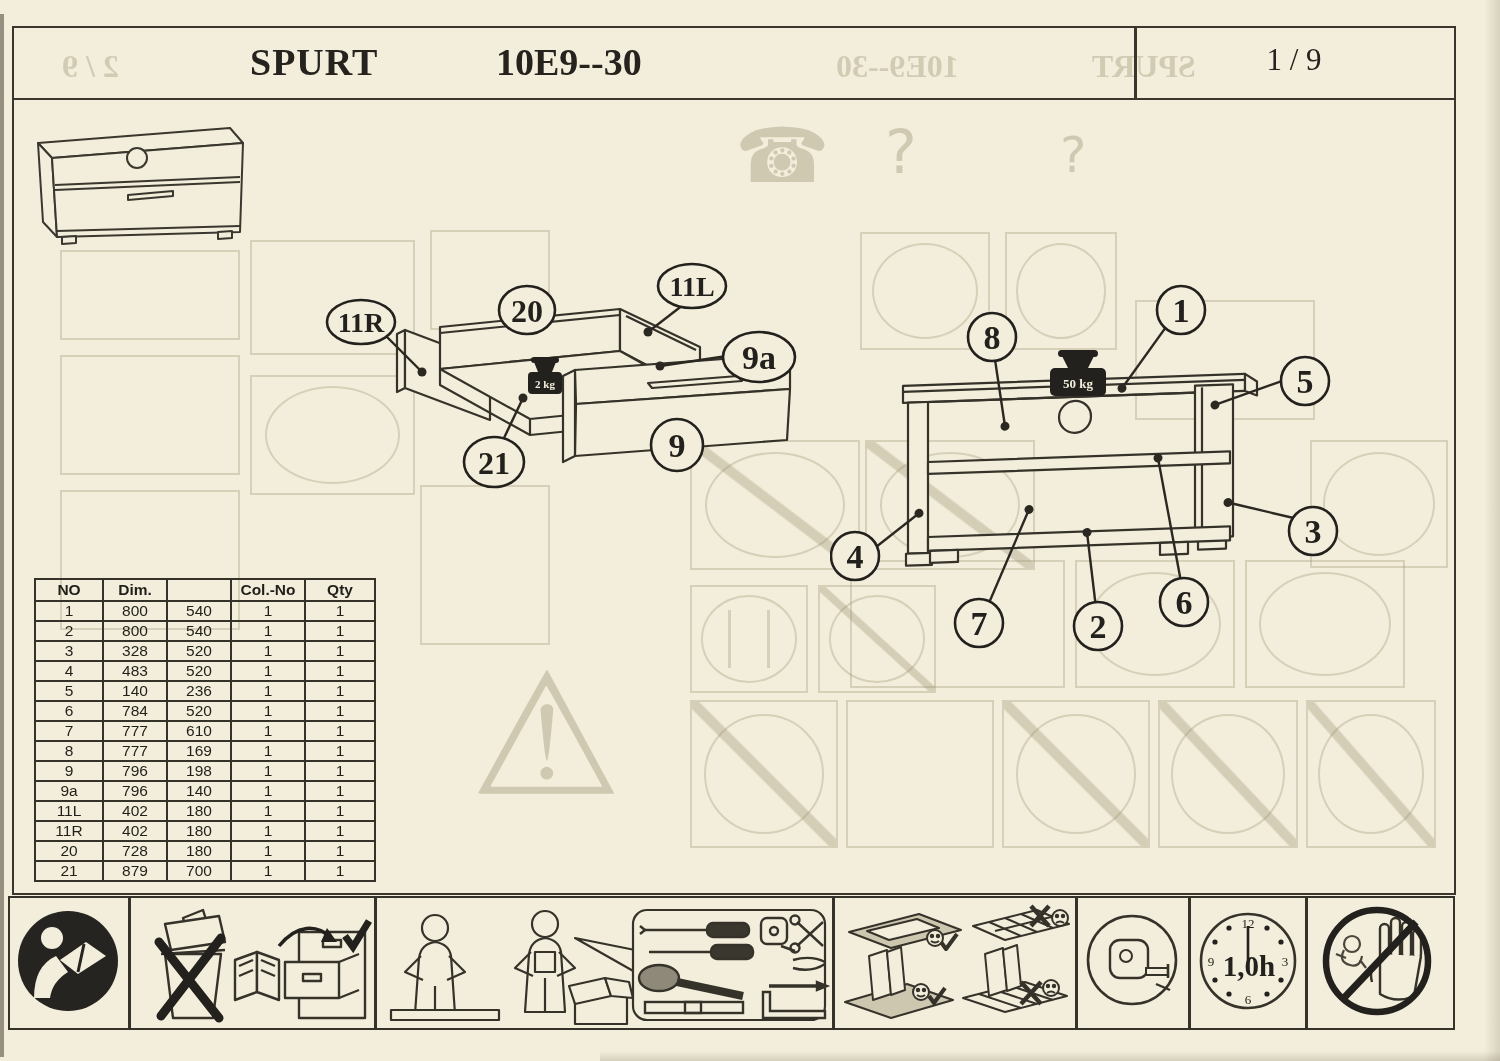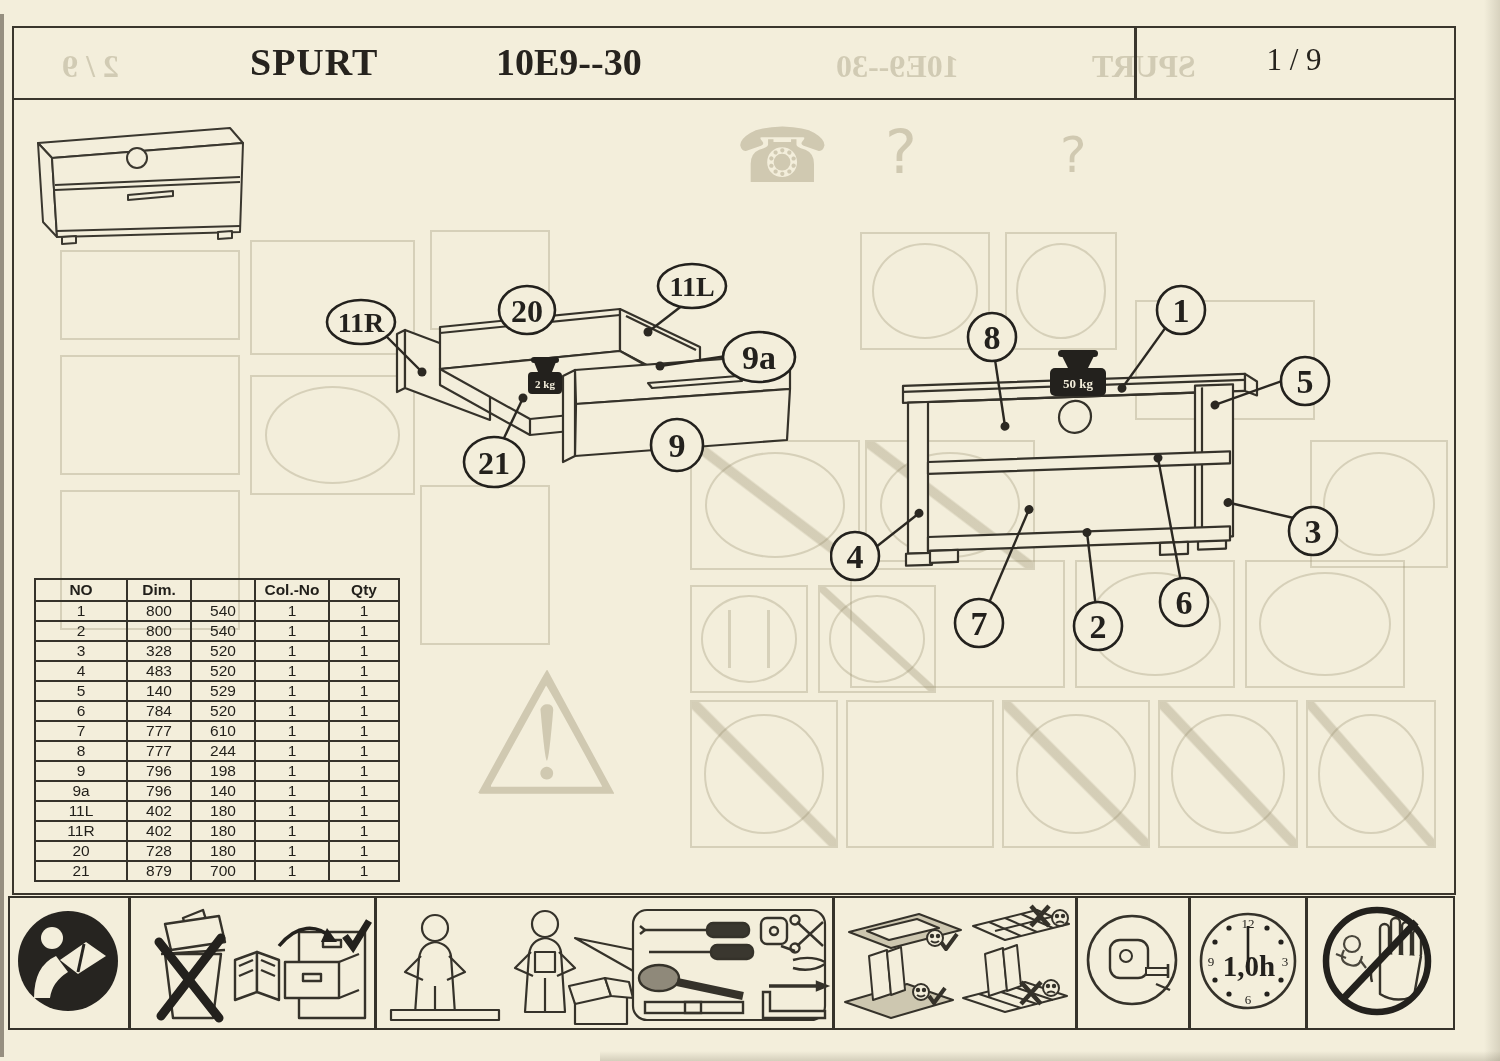--- a/index.html
+++ b/index.html
@@ -43,21 +43,21 @@
       line-height:1;border:none;}
   .ghost-text{position:absolute;transform:scaleX(-1);color:rgba(133,123,90,.30);
       font-weight:bold;font-size:32px;font-family:"Liberation Serif",serif;}
 
   
   table.parts{position:absolute;left:34px;top:578px;border-collapse:collapse;
       font-family:"Liberation Sans", sans-serif;font-size:15.5px;color:#211f1a;}
   table.parts th, table.parts td{border:2px solid #35322a;text-align:center;padding:0;}
   table.parts th{height:22px;font-weight:bold;}
   table.parts td{height:18px;}
-  .col-no{width:92px;} .col-d1{width:64px;} .col-d2{width:64px;}
+  .col-no{width:68px;} .col-d1{width:64px;} .col-d2{width:64px;}
   .col-cn{width:74px;} .col-q{width:70px;margin-top:21px;}
 
   
   .diagram{position:absolute;}
 
   
   .footer-strip{position:absolute;left:8px;top:896px;width:1447px;height:134px;
       display:flex;border:2.5px solid #35322a;}
   .cell{position:relative;height:100%;border-right:3px solid #35322a;flex:none;}
   .cell:last-child{border-right:none;}
@@ -317,42 +317,42 @@
         <tr>
           <td class="col-no">4</td>
           <td class="col-d1">483</td>
           <td class="col-d2">520</td>
           <td class="col-cn">1</td>
           <td class="col-q">1</td>
         </tr>
         <tr>
           <td class="col-no">5</td>
           <td class="col-d1">140</td>
-          <td class="col-d2">529</td>
+          <td class="col-d2">236</td>
           <td class="col-cn">1</td>
           <td class="col-q">1</td>
         </tr>
         <tr>
           <td class="col-no">6</td>
           <td class="col-d1">784</td>
           <td class="col-d2">520</td>
           <td class="col-cn">1</td>
           <td class="col-q">1</td>
         </tr>
         <tr>
           <td class="col-no">7</td>
           <td class="col-d1">777</td>
           <td class="col-d2">610</td>
           <td class="col-cn">1</td>
           <td class="col-q">1</td>
         </tr>
         <tr>
           <td class="col-no">8</td>
           <td class="col-d1">777</td>
-          <td class="col-d2">244</td>
+          <td class="col-d2">169</td>
           <td class="col-cn">1</td>
           <td class="col-q">1</td>
         </tr>
         <tr>
           <td class="col-no">9</td>
           <td class="col-d1">796</td>
           <td class="col-d2">198</td>
           <td class="col-cn">1</td>
           <td class="col-q">1</td>
         </tr>

